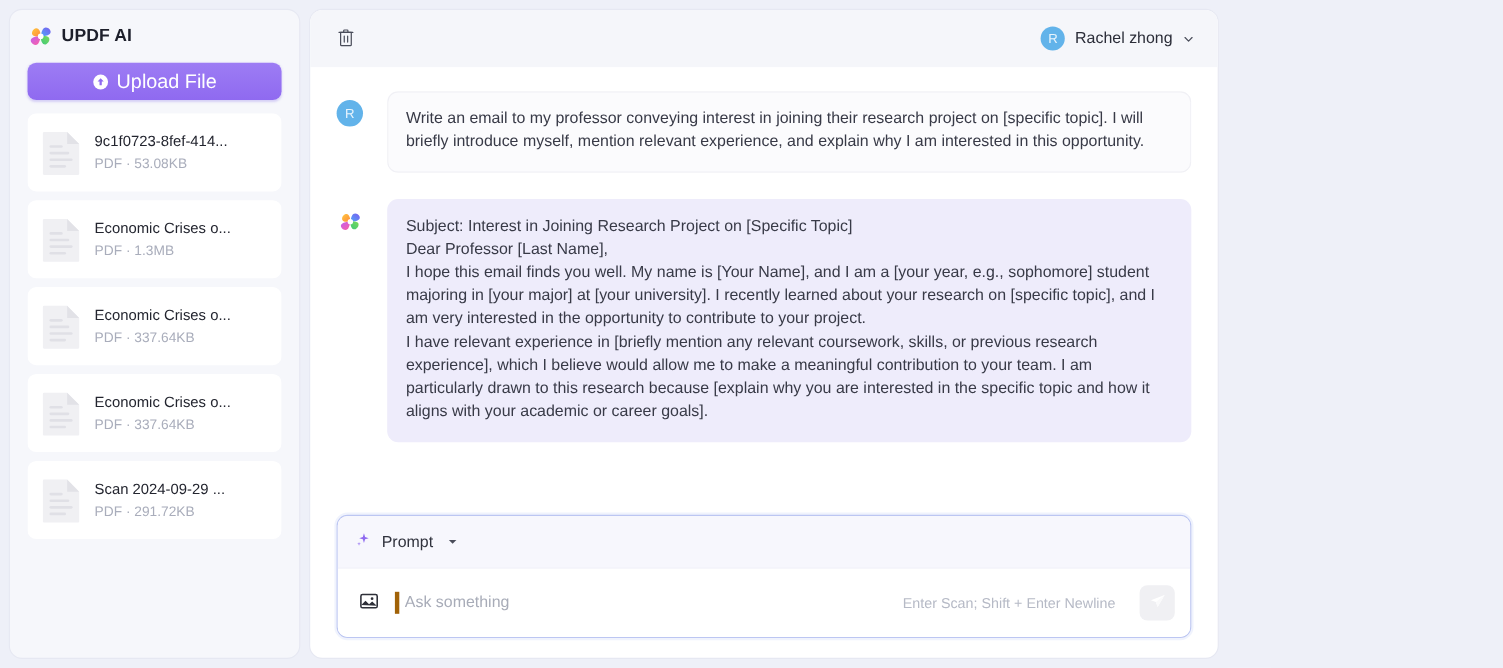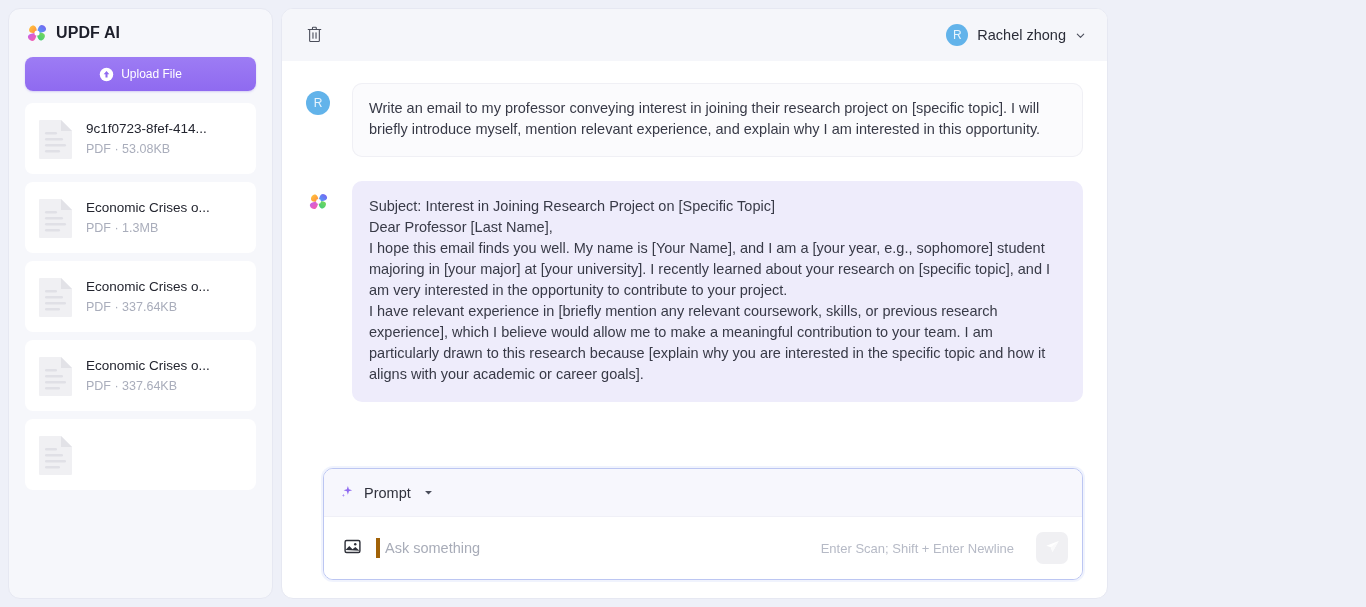--- a/index.html
+++ b/index.html
@@ -48,21 +48,21 @@
     height: 34px;
     border-radius: 8px;
     background: linear-gradient(180deg,#9d7cf4 0%, #8f6af0 100%);
     color: #fff;
     border: none;
     width: 100%;
     display: flex;
     align-items: center;
     justify-content: center;
     gap: 7px;
-    font-size: 12px;
+    font-size: 18px;
     font-family: "Liberation Sans", sans-serif;
     cursor: pointer;
     box-shadow: 0 1px 2px rgba(120,90,230,.25);
   }
   .upload-ico { display:block; }
 
   .file-list {
     margin-top: 12px;
     overflow: hidden;
     flex: 1;
@@ -162,21 +162,21 @@
     font-size: 14.5px;
     line-height: 21px;
     color: #383a47;
   }
   .bubble.user { background: #fbfbfd; box-shadow: 0 0 0 1px #f0f0f5 inset; }
   .bubble.ai { background: #eeecfb; }
   .bubble p { margin: 0; }
   .bubble p + p { }
 
   
-  .composer-wrap { padding: 0 24px 18px 41px; }
+  .composer-wrap { padding: 0 24px 18px 24px; }
   .composer {
     border: 1px solid #bcc6f2;
     border-radius: 10px;
     background: #fff;
     overflow: hidden;
     box-shadow: 0 0 0 2px rgba(172,186,245,.18);
   }
   .composer-top {
     height: 48px;
     background: #f7f7fd;
@@ -361,20 +361,24 @@
         <span>
           <svg class="file-icon" width="38" height="44" viewBox="0 0 38 44">
             <path d="M3 3 h21 l11 11 v27 a1 1 0 0 1 -1 1 H3 a1 1 0 0 1 -1 -1 V4 a1 1 0 0 1 1 -1z" fill="#f0f0f3"></path>
             <path d="M24 3 l11 11 h-11z" fill="#e2e2e7"></path>
             <rect x="8" y="15" width="12" height="2.4" rx="1.2" fill="#e0e0e6"></rect>
             <rect x="8" y="21" width="18" height="2.4" rx="1.2" fill="#e0e0e6"></rect>
             <rect x="8" y="27" width="21" height="2.4" rx="1.2" fill="#e0e0e6"></rect>
             <rect x="8" y="33" width="15" height="2.4" rx="1.2" fill="#e0e0e6"></rect>
           </svg>
         </span>
+        <div class="file-meta">
+          <div class="file-name">Scan 2024-09-29 ...</div>
+          <div class="file-sub">PDF · 291.72KB</div>
+        </div>
       </div>
 
     </div>
   </aside>
 
   <section class="main">
 
     <div class="topbar">
       <button class="trash-btn">
         <span>

